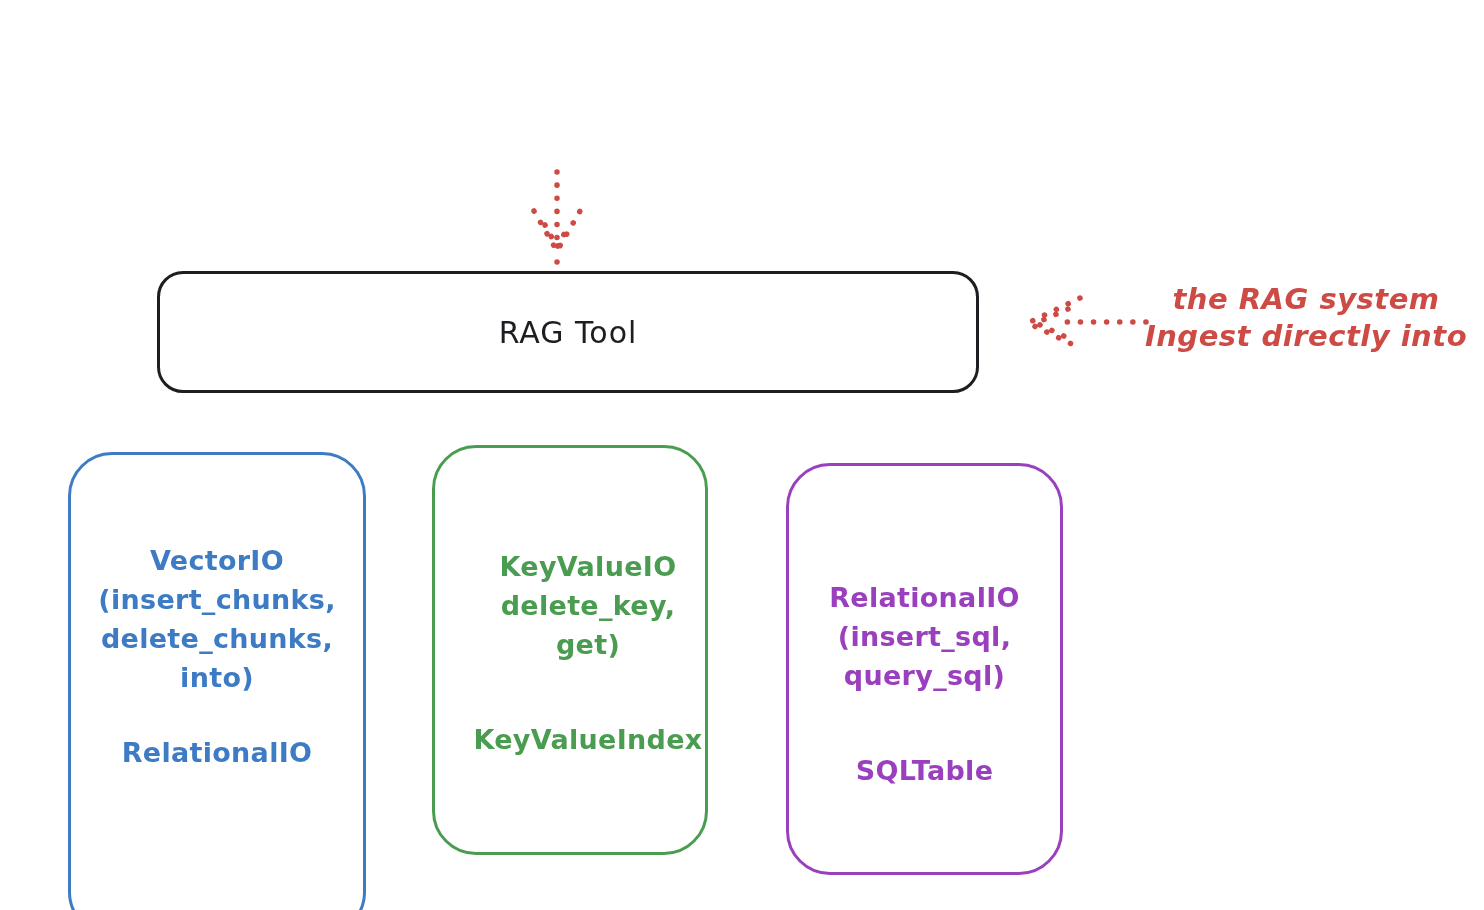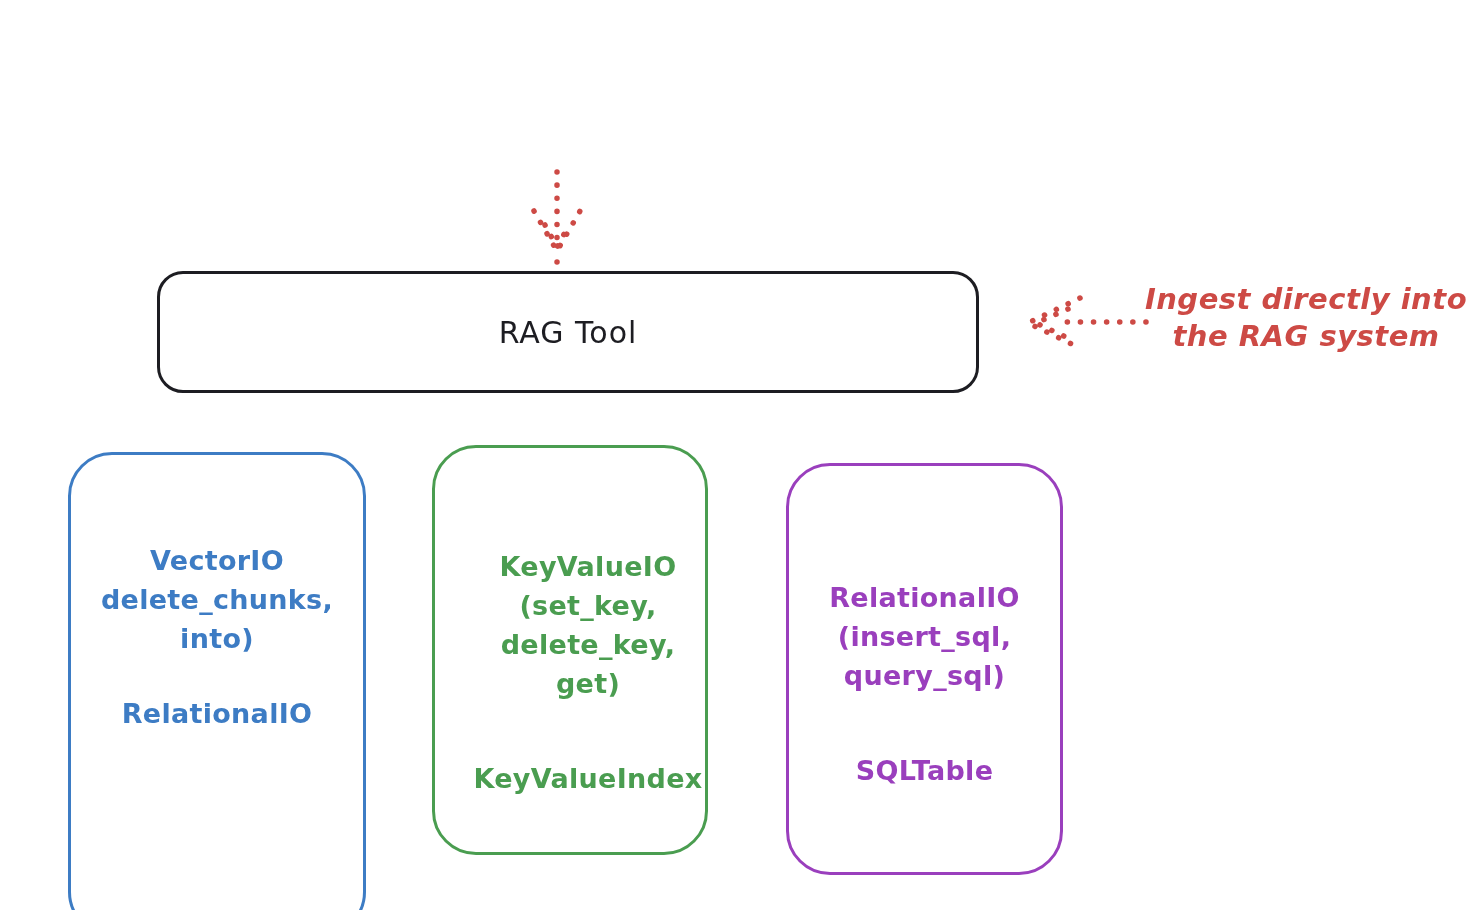--- a/index.html
+++ b/index.html
@@ -122,35 +122,35 @@
     </g>
 
     <g>
       <line class="dotline" x1="1146" y1="322" x2="1062" y2="322"></line>
       <polyline class="dotline" points="1080,298 1028,323 1080,348"></polyline>
       <polyline class="dotline" points="1068,309 1036,323 1068,338"></polyline>
     </g>
   </svg>
 
   <div class="annotation">
+    <div>the RAG system</div>
     <div>Ingest directly into</div>
-    <div>the RAG system</div>
   </div>
 
   <div class="backend-box backend-vector">
     <div>VectorIO</div>
+    <div>(insert_chunks,</div>
     <div>delete_chunks,</div>
     <div>into)</div>
     <div class="spacer-sm"></div>
     <div>RelationalIO</div>
   </div>
 
   <div class="backend-box backend-keyvalue">
     <div>KeyValueIO</div>
-    <div>(set_key,</div>
     <div>delete_key, get)</div>
     <div class="spacer-lg"></div>
     <div>KeyValueIndex</div>
   </div>
 
   <div class="backend-box backend-relational">
     <div>RelationalIO</div>
     <div>(insert_sql,</div>
     <div>query_sql)</div>
     <div class="spacer-lg"></div>

